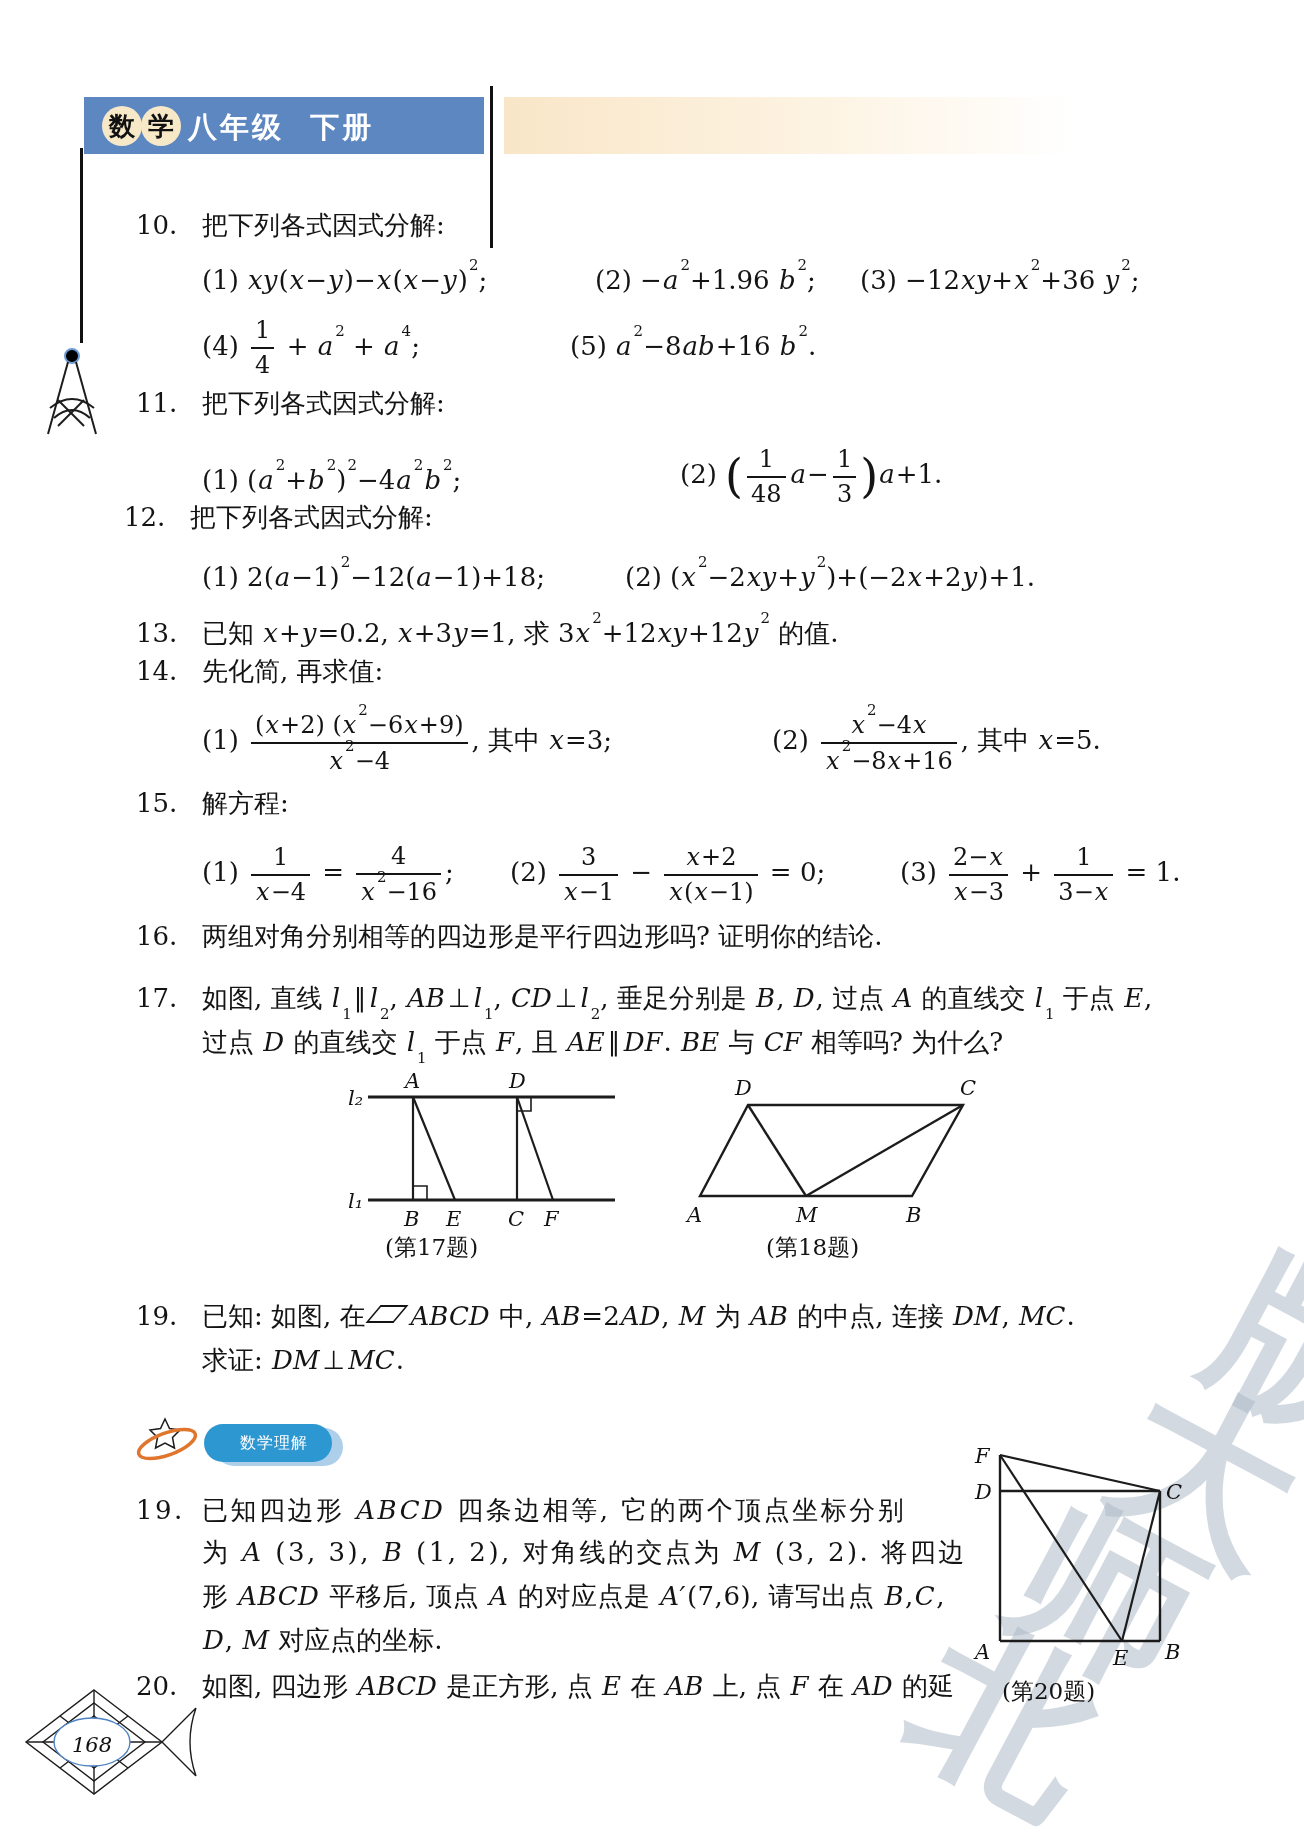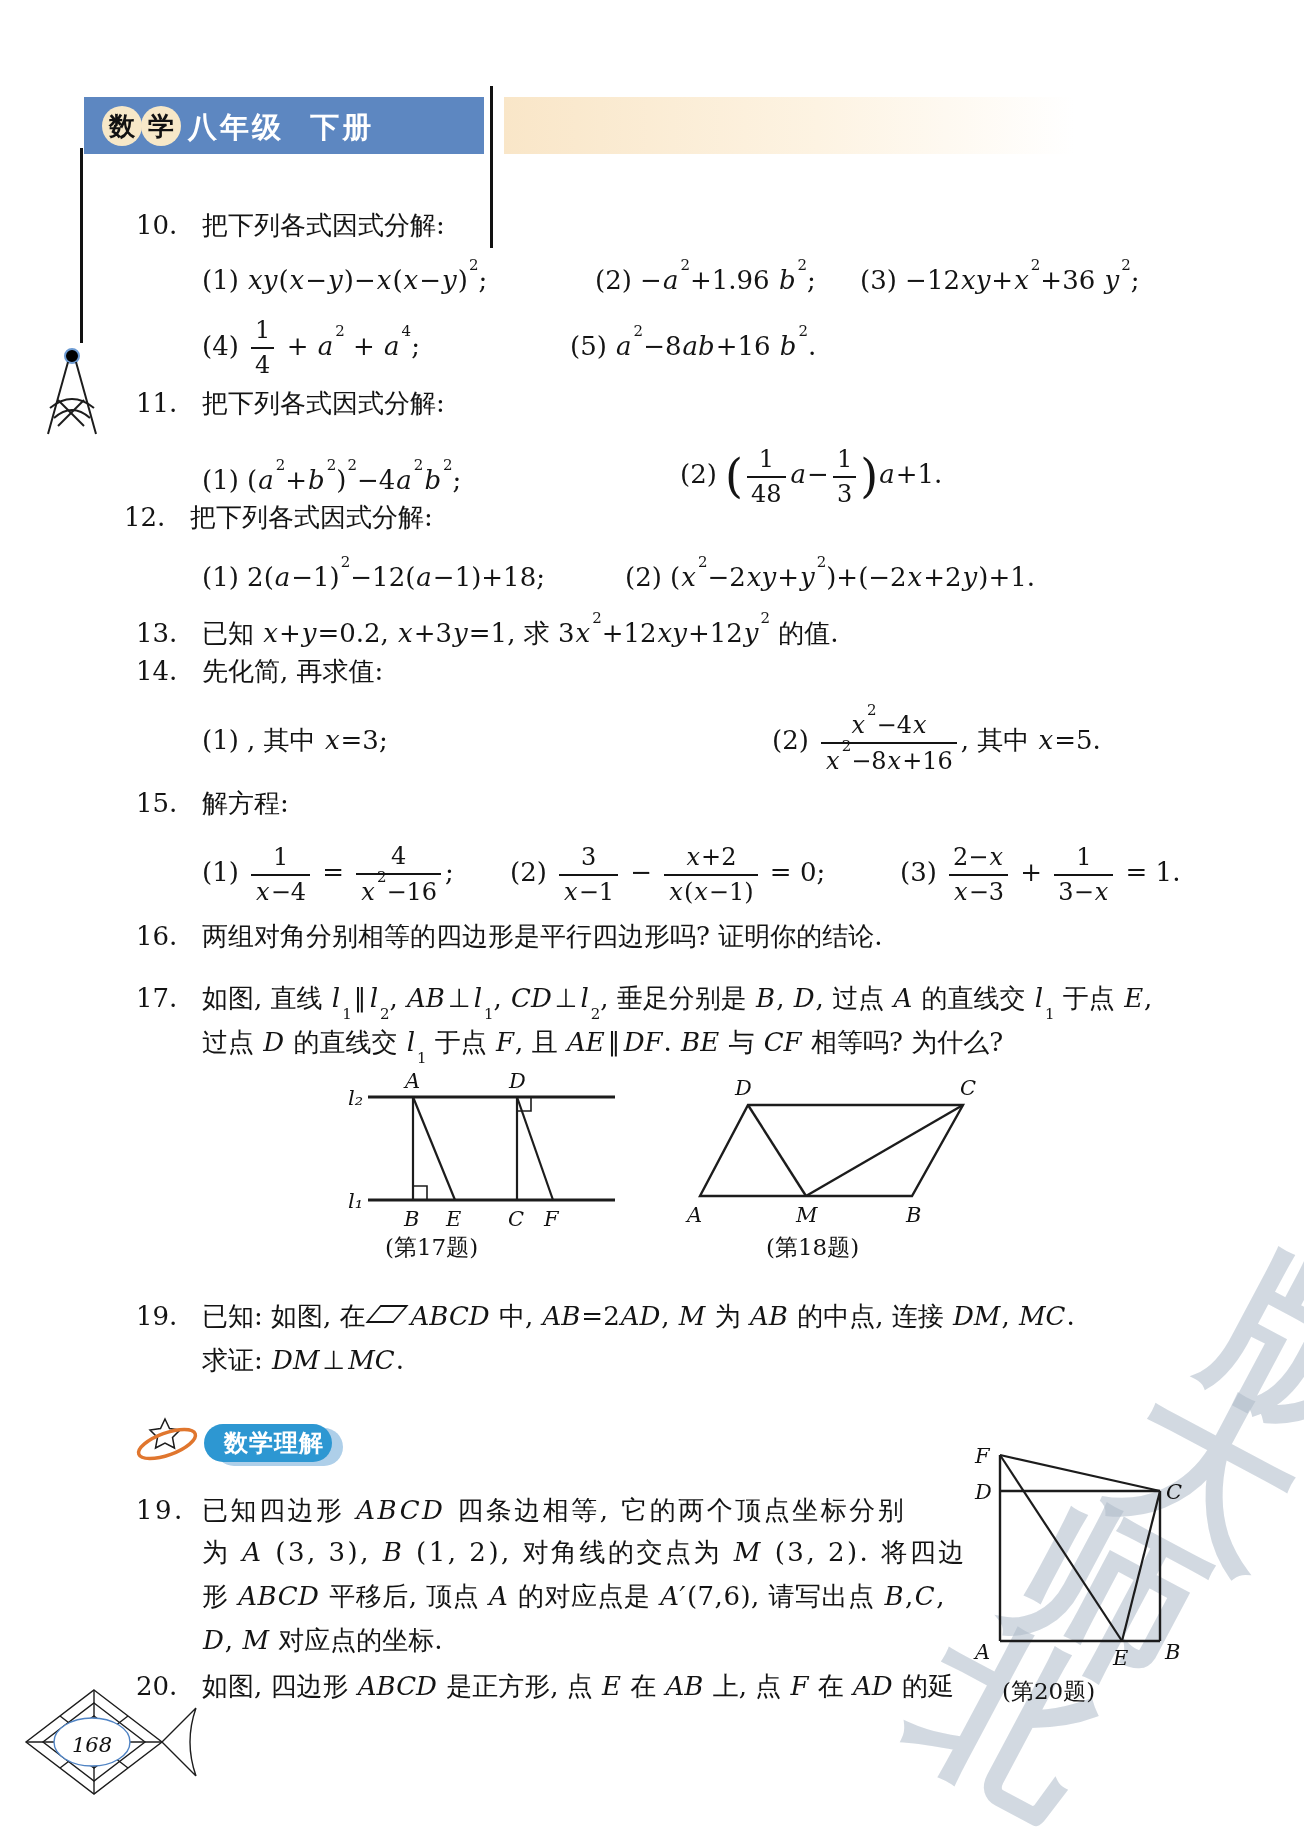--- a/index.html
+++ b/index.html
@@ -31,22 +31,22 @@
   .sp2{letter-spacing:2.5px;}
   .sp1{letter-spacing:0.5px;}
   .cap{position:absolute;width:150px;text-align:left;font-size:23px;}
   
   .fig{position:absolute;}
   .fig line,.fig polyline,.fig polygon,.fig path{stroke:#1c1c1c;fill:none;}
   .fig text{font-family:"DejaVu Serif","Liberation Serif",serif;font-style:italic;font-size:21px;fill:#111;}
   
   .badge{position:absolute;left:204px;top:1424px;width:128px;height:38px;background:#2d97d2;border-radius:19px;
       box-shadow:11px 4px 0 #aecfe9;display:flex;align-items:center;justify-content:center;}
-  .badge span{color:#fff;font-family:"DejaVu Sans","Liberation Sans",sans-serif;font-weight:bold;
-      font-size:24px;letter-spacing:1px;margin-left:12px;}
+  .badge span{color:#fff;font-family:"DejaVu Sans","Liberation Sans",sans-serif;font-weight:normal;
+      font-size:16px;letter-spacing:1px;margin-left:12px;}
   
   .wm{position:absolute;font-size:175px;font-weight:bold;color:rgba(173,186,200,0.55);
       transform:rotate(28deg);z-index:0;line-height:1;}
   .content{position:relative;z-index:1;}
 </style>
 </head>
 <body>
 
 <div id="page">
 
@@ -90,21 +90,21 @@
   <div class="line" style="left:136px;top:386px;"><span class="num">11.</span>把下列各式因式分解:</div>
   <div class="line tall" style="left:202px;top:436px;">(1) (<i>a</i><sup>2</sup>+<i>b</i><sup>2</sup>)<sup>2</sup>−4<i>a</i><sup>2</sup><i>b</i><sup>2</sup>;</div>
   <div class="line tall" style="left:680px;top:436px;">(2) <span class="bigp">(</span><span class="fr"><span class="n">1</span><span class="d">48</span></span><i>a</i>−<span class="fr"><span class="n">1</span><span class="d">3</span></span><span class="bigp">)</span><i>a</i>+1.</div>
 
   <div class="line" style="left:124px;top:500px;"><span class="num">12.</span>把下列各式因式分解:</div>
   <div class="line" style="left:202px;top:554px;">(1) 2(<i>a</i>−1)<sup>2</sup>−12(<i>a</i>−1)+18;</div>
   <div class="line" style="left:625px;top:554px;">(2) (<i>x</i><sup>2</sup>−2<i>xy</i>+<i>y</i><sup>2</sup>)+(−2<i>x</i>+2<i>y</i>)+1.</div>
 
   <div class="line" style="left:136px;top:610px;"><span class="num">13.</span>已知 <i>x</i>+<i>y</i>=0.2, <i>x</i>+3<i>y</i>=1, 求 3<i>x</i><sup>2</sup>+12<i>xy</i>+12<i>y</i><sup>2</sup> 的值.</div>
   <div class="line" style="left:136px;top:654px;"><span class="num">14.</span>先化简, 再求值:</div>
-  <div class="line tall" style="left:202px;top:702px;">(1) , 其中 <i>x</i>=3;</div>
+  <div class="line tall" style="left:202px;top:702px;">(1) <span class="fr"><span class="n">(<i>x</i>+2) (<i>x</i><sup>2</sup>−6<i>x</i>+9)</span><span class="d"><i>x</i><sup>2</sup>−4</span></span>, 其中 <i>x</i>=3;</div>
   <div class="line tall" style="left:772px;top:702px;">(2) <span class="fr"><span class="n"><i>x</i><sup>2</sup>−4<i>x</i></span><span class="d"><i>x</i><sup>2</sup>−8<i>x</i>+16</span></span>, 其中 <i>x</i>=5.</div>
 
   <div class="line" style="left:136px;top:786px;"><span class="num">15.</span>解方程:</div>
   <div class="line tall" style="left:202px;top:834px;">(1) <span class="fr"><span class="n">1</span><span class="d"><i>x</i>−4</span></span> = <span class="fr"><span class="n">4</span><span class="d"><i>x</i><sup>2</sup>−16</span></span>;</div>
   <div class="line tall" style="left:510px;top:834px;">(2) <span class="fr"><span class="n">3</span><span class="d"><i>x</i>−1</span></span> − <span class="fr"><span class="n"><i>x</i>+2</span><span class="d"><i>x</i>(<i>x</i>−1)</span></span> = 0;</div>
   <div class="line tall" style="left:900px;top:834px;">(3) <span class="fr"><span class="n">2−<i>x</i></span><span class="d"><i>x</i>−3</span></span> + <span class="fr"><span class="n">1</span><span class="d">3−<i>x</i></span></span> = 1.</div>
 
   <div class="line" style="left:136px;top:919px;"><span class="num">16.</span>两组对角分别相等的四边形是平行四边形吗? 证明你的结论.</div>
   <div class="line" style="left:136px;top:981px;"><span class="num">17.</span>如图, 直线 <i>l</i><sub>1</sub><span class="sym">∥</span><i>l</i><sub>2</sub>, <i>AB</i><span class="sym">⊥</span><i>l</i><sub>1</sub>, <i>CD</i><span class="sym">⊥</span><i>l</i><sub>2</sub>, 垂足分别是 <i>B</i>, <i>D</i>, 过点 <i>A</i> 的直线交 <i>l</i><sub>1</sub> 于点 <i>E</i>,</div>
   <div class="line" style="left:202px;top:1025px;">过点 <i>D</i> 的直线交 <i>l</i><sub>1</sub> 于点 <i>F</i>, 且 <i>AE</i><span class="sym">∥</span><i>DF</i>. <i>BE</i> 与 <i>CF</i> 相等吗? 为什么?</div>

